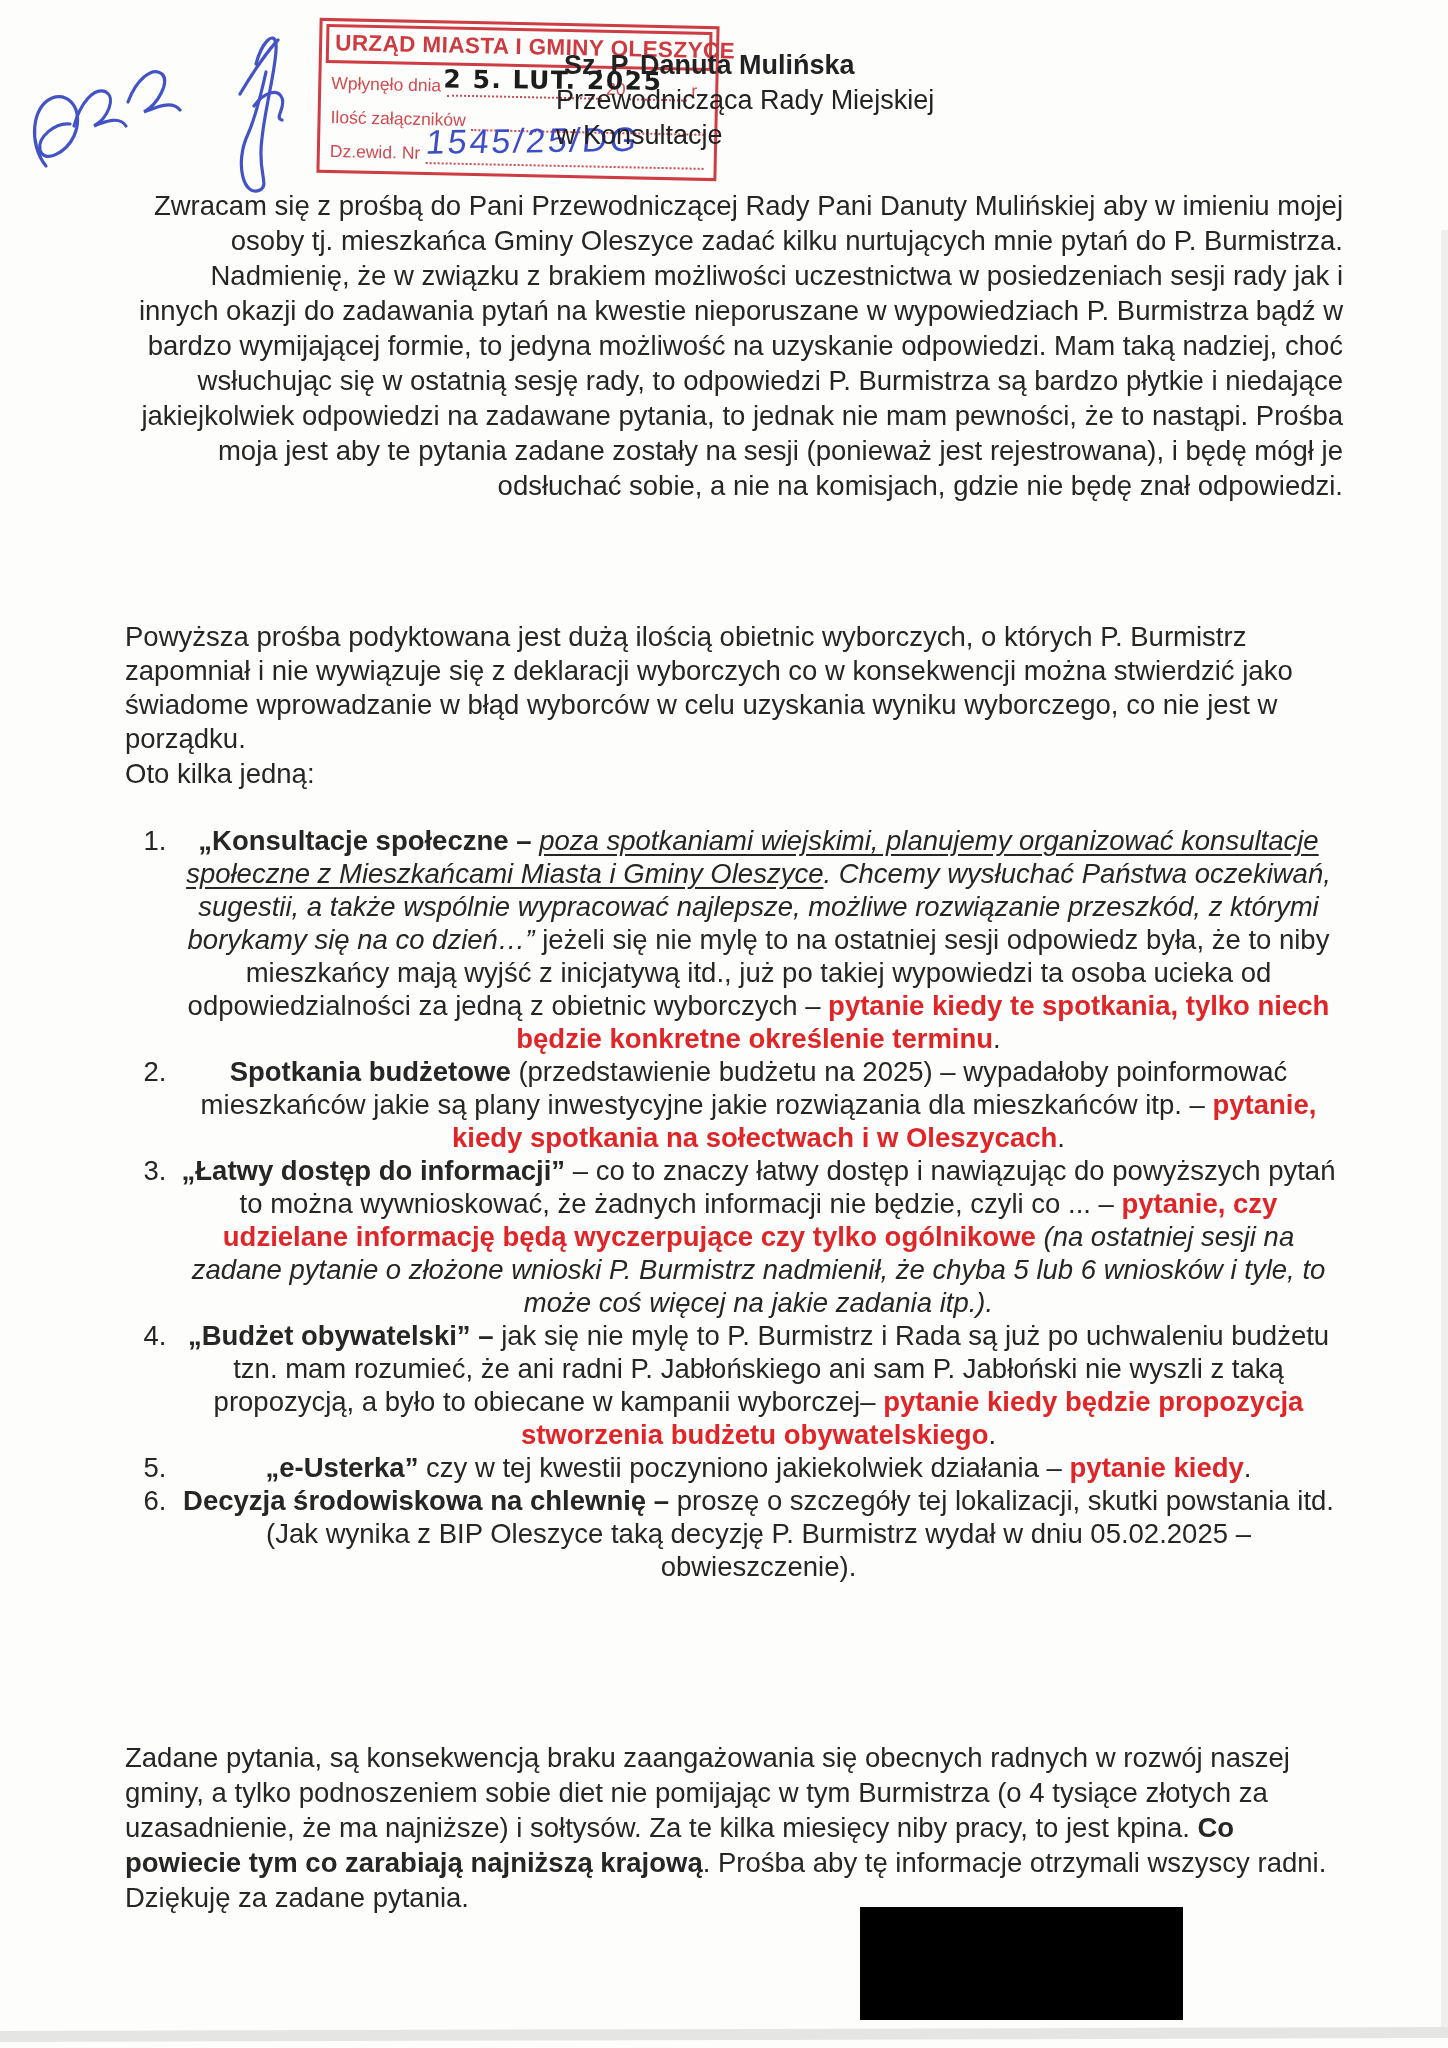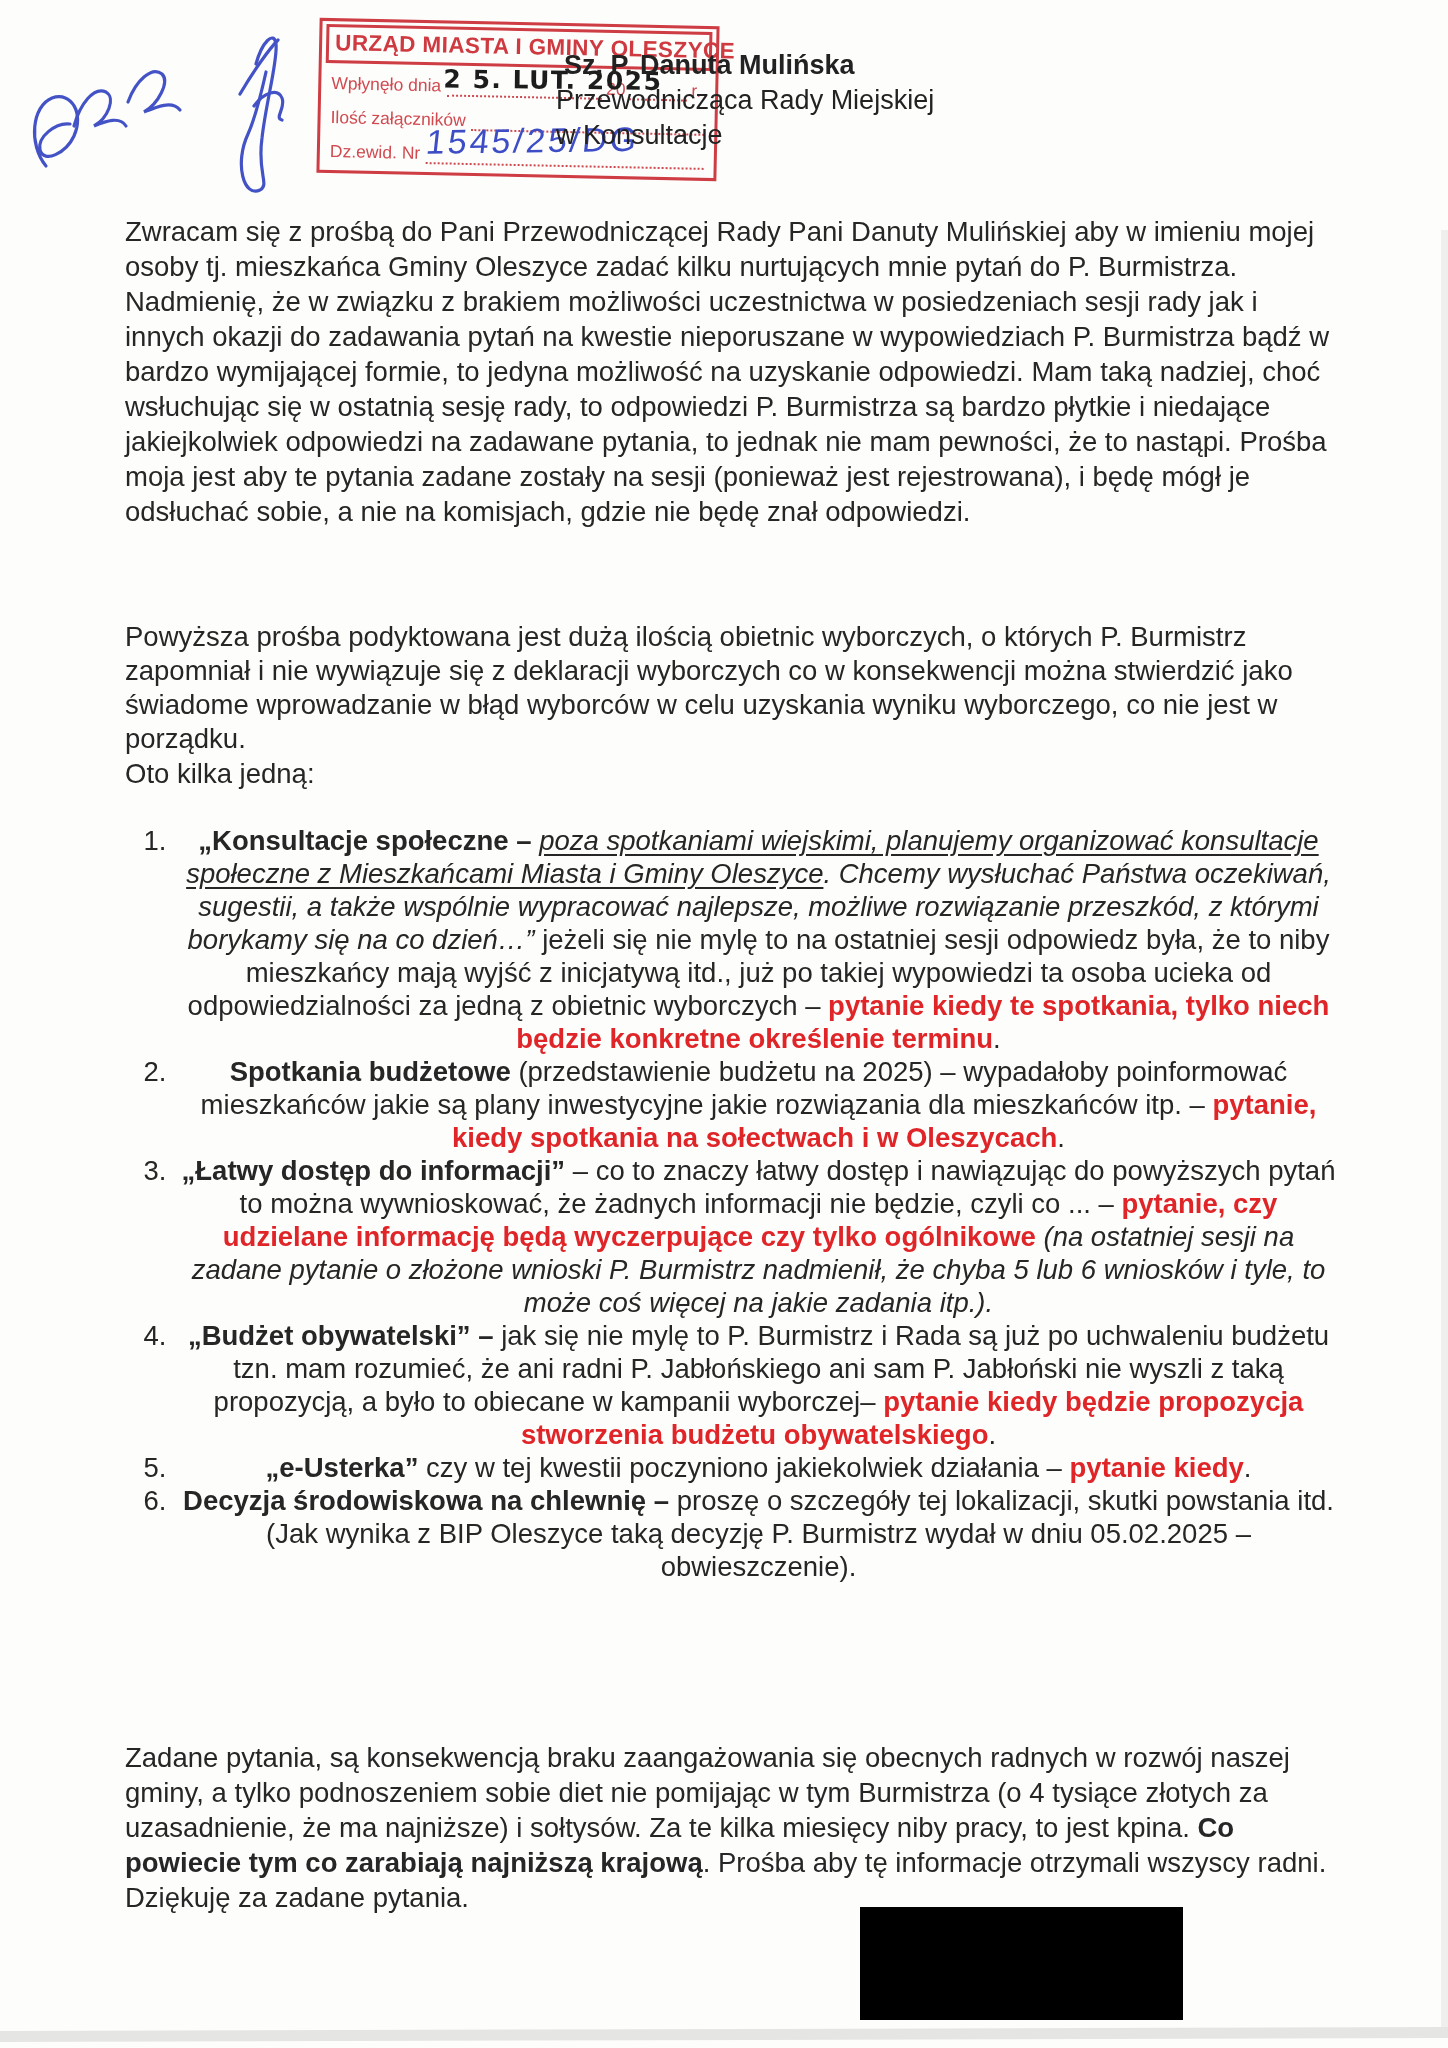--- a/index.html
+++ b/index.html
@@ -59,21 +59,21 @@
     font-size:34px;letter-spacing:3px;
     color:#3c4dc5;
     transform:rotate(-2deg) skewX(-7deg);
     font-weight:500;white-space:nowrap;
   }
   
   .recipient{position:absolute;left:556px;top:48px;font-size:27px;line-height:35px;color:#222;}
   .recipient .r1{font-weight:bold;margin-left:8px;}
   
   .blk{position:absolute;left:125px;width:1218px;font-size:27.5px;color:#262626;}
-  .p1{top:214px;line-height:35px;}
+  .p1{top:188px;line-height:35px;text-align:right;}
   .p2{top:620px;line-height:34px;}
   .p3{top:757px;line-height:34px;}
   .qlist{top:824px;line-height:33px;text-align:center;}
   .closing{top:1712px;line-height:35px;margin-top:28px;}
   ol.questions{margin:0;padding:0 0 0 49px;}
   ol.questions li{margin:0;padding:0;}
   .run-b{font-weight:bold;}
   .run-i{font-style:italic;}
   .run-iu{font-style:italic;text-decoration:underline;text-underline-offset:4px;}
   .run-r{font-weight:bold;color:#e02528;}

